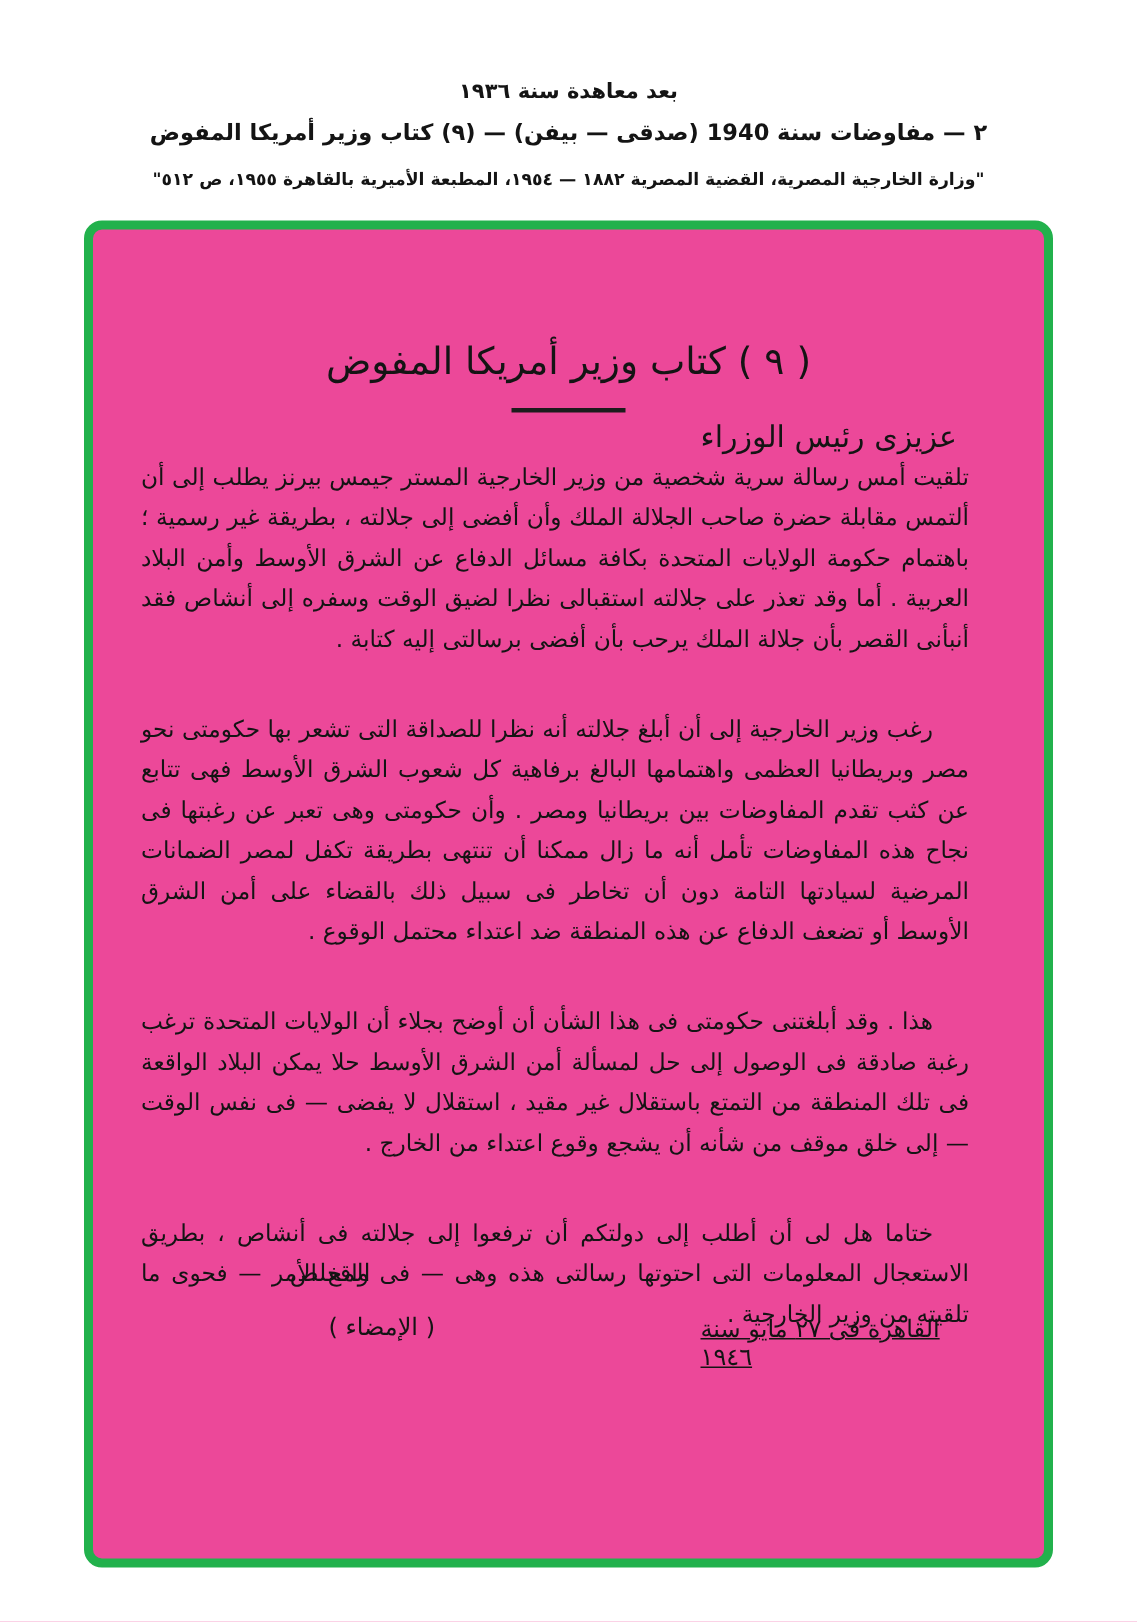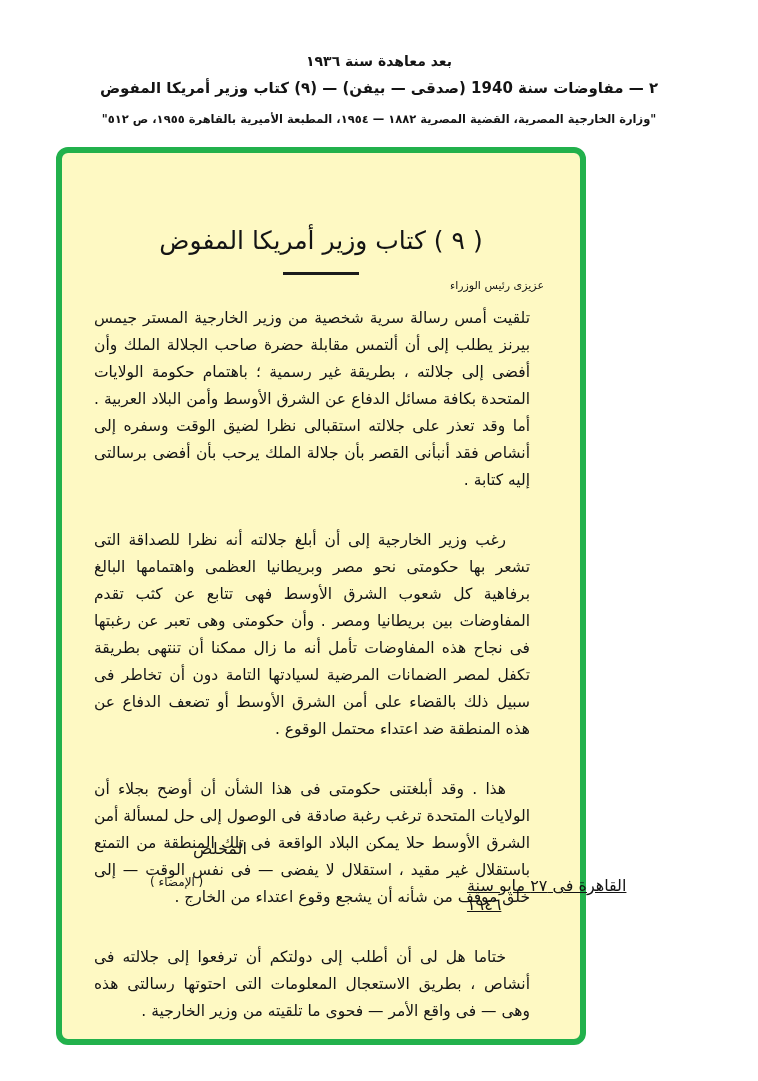--- a/index.html
+++ b/index.html
@@ -41,26 +41,26 @@
     font-size: 11.5px;
     font-weight: bold;
     margin: 0;
   }
 
   
   .letter-frame {
     position: absolute;
     left: 56px;
     top: 147px;
-    width: 530px;
+    width: 646px;
     height: 898px;
     box-sizing: border-box;
     border: 6px solid #22b14c;
     border-radius: 12px;
-    background: #fef9c3;
+    background: #ec4899;
   }
 
   .doc-title {
     position: absolute;
     top: 56px;
     left: 0;
     width: 100%;
     text-align: center;
     font-size: 25px;
     font-weight: 500;
@@ -72,22 +72,22 @@
     left: 50%;
     transform: translateX(-50%);
     width: 76px;
     height: 3px;
     background: #1c1c1c;
   }
 
   .salutation {
     position: absolute;
     top: 126px;
-    right: 36px;
-    font-size: 11px;
+    right: 58px;
+    font-size: 20px;
   }
 
   .body-text {
     position: absolute;
     top: 152px;
     right: 50px;
     left: 32px;
     font-size: 15.5px;
     line-height: 27px;
     text-align: justify;
@@ -111,22 +111,22 @@
     left: 108px;
     width: 100px;
     text-align: center;
     font-size: 16px;
   }
   .sig-name {
     position: absolute;
     top: 722px;
     left: 88px;
     width: 140px;
-    text-align: left;
-    font-size: 12px;
+    text-align: right;
+    font-size: 16px;
   }
   .sig-date {
     position: absolute;
     top: 723px;
     left: 405px;
     width: 175px;
     text-align: left;
     font-size: 16px;
     text-decoration: underline;
   }

